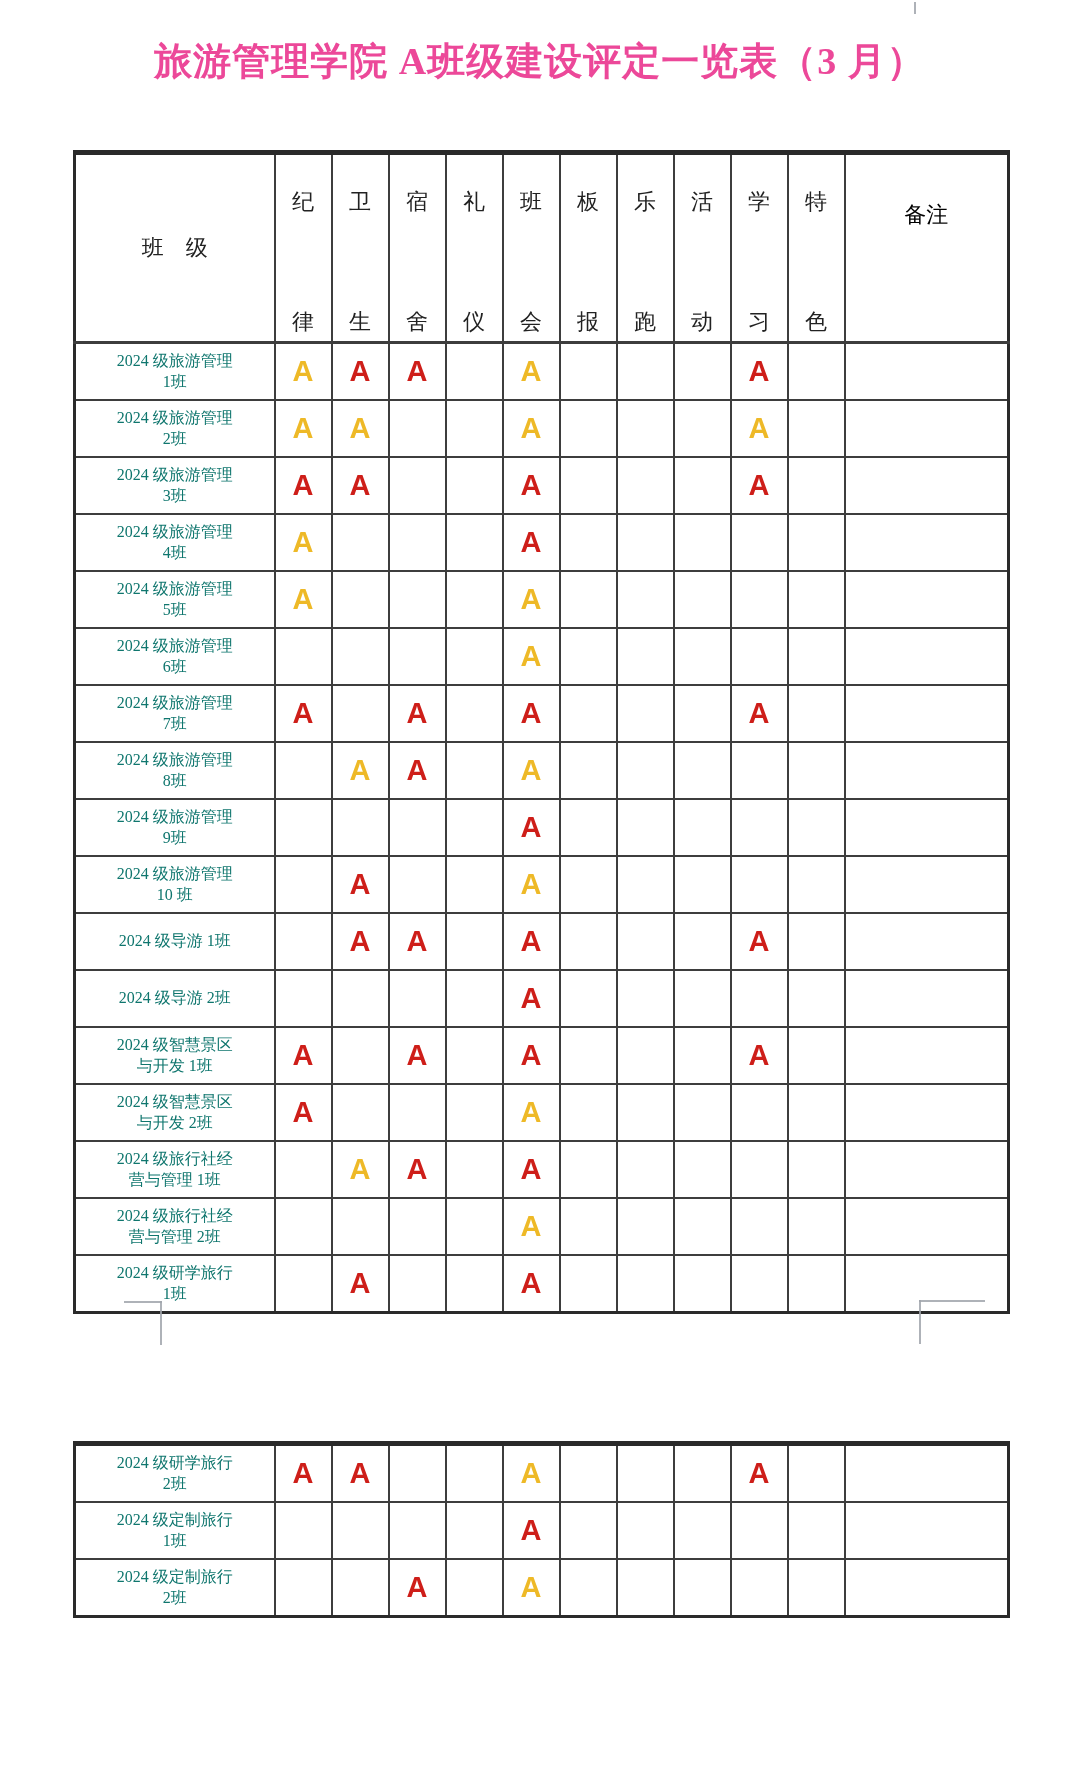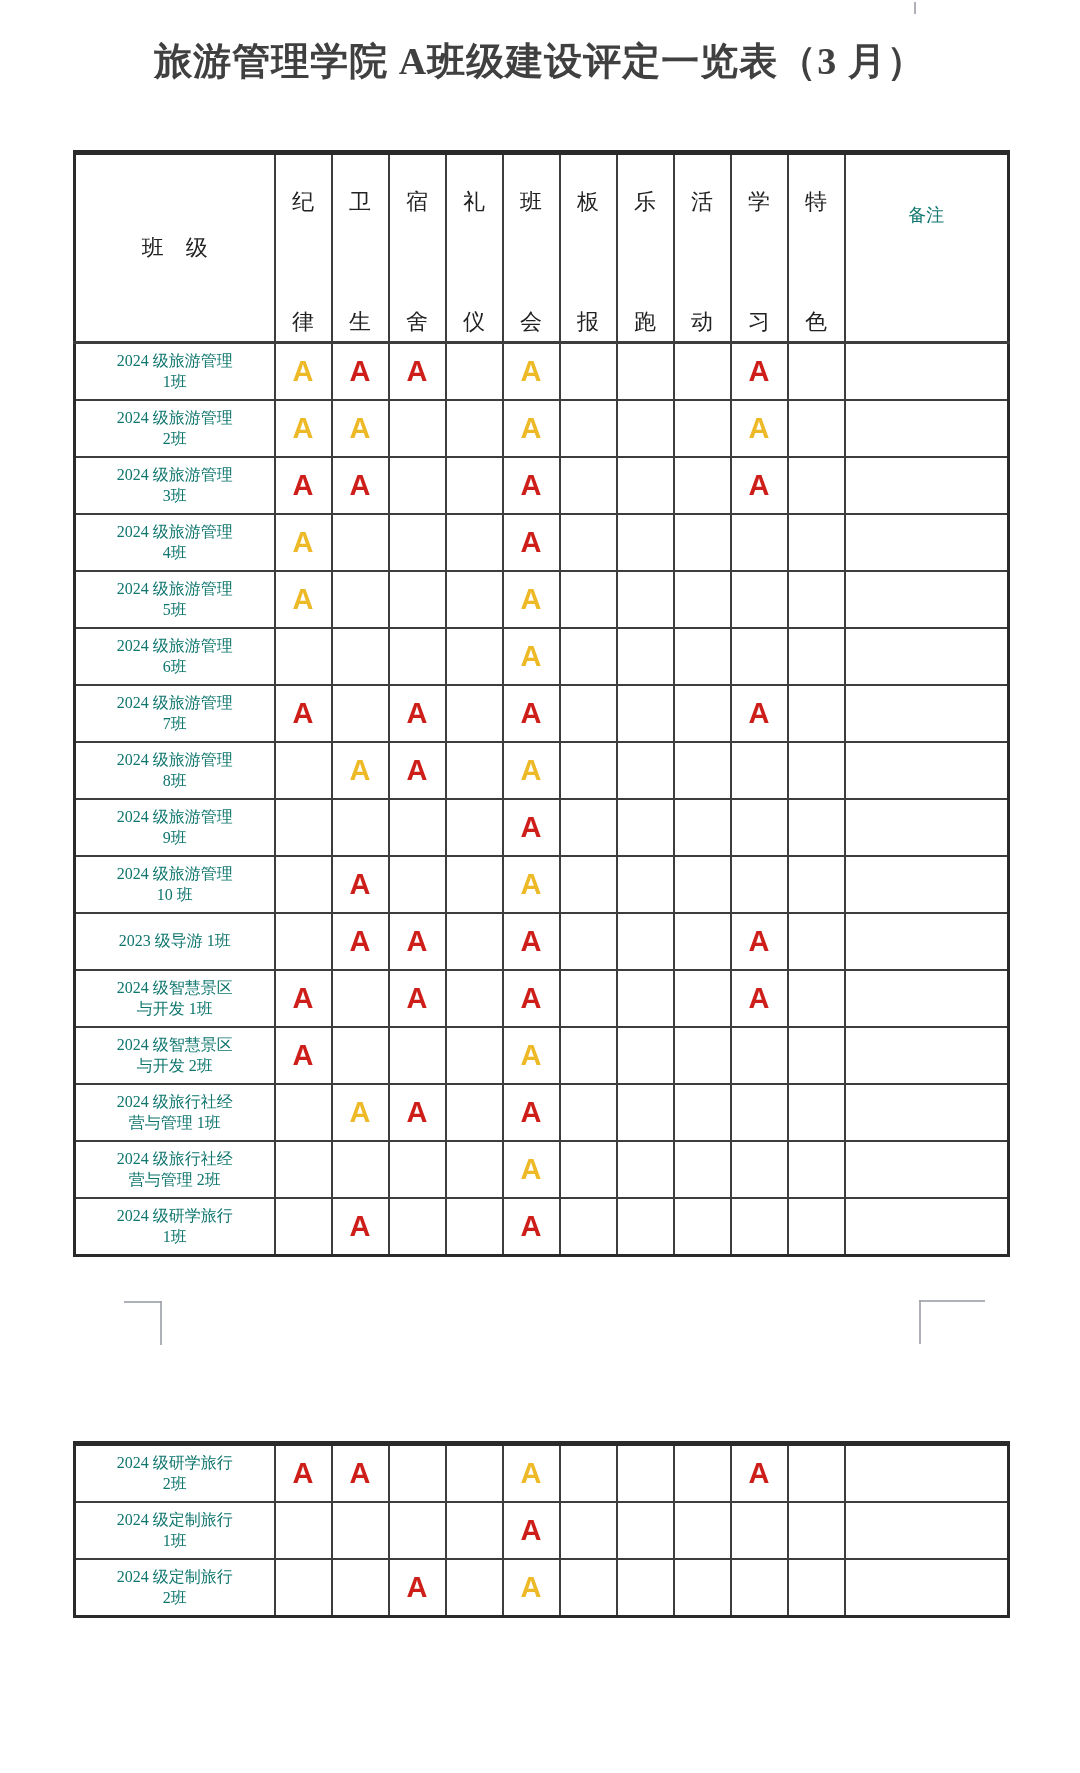--- a/index.html
+++ b/index.html
@@ -3,21 +3,21 @@
 <meta charset="utf-8">
 <style>
   html,body{margin:0;padding:0;background:#ffffff;}
   .page{
     position:relative;width:1080px;height:1773px;margin:0 auto;
     background:#ffffff;overflow:hidden;
     font-family:"Liberation Serif","DejaVu Serif",serif;color:#1f1f1f;
   }
   .title{
     position:absolute;top:36px;left:0;width:100%;
-    text-align:center;font-size:38px;font-weight:700;color:#404040;
+    text-align:center;font-size:38px;font-weight:700;color:#ec4899;
     letter-spacing:1px;
   }
   table.eval{
     position:absolute;left:73px;width:934px;
     border-collapse:collapse;table-layout:fixed;background:#fff;
     border:3px solid #2a2a2a;border-top-width:5px;
   }
   .eval-main{top:150px;}
   .eval-cont{top:1441px;}
   col.c-class{width:200px;}
@@ -27,21 +27,21 @@
     border:2px solid #3d3d3d;padding:0;margin:0;
     text-align:center;vertical-align:middle;
   }
   .eval-main .head-row td{height:184px;border-bottom-width:3px;}
   .head-crit .vert{
     display:flex;flex-direction:column;justify-content:space-between;
     align-items:center;height:142px;margin:36px auto 8px;
     font-size:22px;color:#222;line-height:1;
   }
   .class-head span{font-size:22px;color:#222;}
-  .remark-head span{position:relative;top:-33px;font-size:18px;color:#0f766e;}
+  .remark-head span{position:relative;top:-33px;font-size:22px;color:#000000;}
   .data-row td{height:55px;}
   .class-cell{
     font-size:16px;line-height:1.26;white-space:pre-line;color:#0f766e;
     padding:1px 2px;
   }
   .mark{
     font-family:"Liberation Sans","DejaVu Sans",sans-serif;
     font-weight:700;font-size:29px;line-height:1;
   }
   .crop{position:absolute;background:#a0a5ab;opacity:.85;}
@@ -277,30 +277,44 @@
           <td class="mark-cell"></td>
           <td class="mark-cell"><span class="mark" style="color: rgb(238, 185, 39);">A</span></td>
           <td class="mark-cell"></td>
           <td class="mark-cell"></td>
           <td class="mark-cell"></td>
           <td class="mark-cell"></td>
           <td class="mark-cell"></td>
           <td class="remark-cell"></td>
         </tr>
         <tr class="data-row">
-          <td class="class-cell">2023 级导游 1班</td>
-          <td class="mark-cell"></td>
-          <td class="mark-cell"><span class="mark" style="color: rgb(206, 30, 25);">A</span></td>
-          <td class="mark-cell"><span class="mark" style="color: rgb(206, 30, 25);">A</span></td>
-          <td class="mark-cell"></td>
-          <td class="mark-cell"><span class="mark" style="color: rgb(206, 30, 25);">A</span></td>
-          <td class="mark-cell"></td>
-          <td class="mark-cell"></td>
-          <td class="mark-cell"></td>
-          <td class="mark-cell"><span class="mark" style="color: rgb(206, 30, 25);">A</span></td>
+          <td class="class-cell">2024 级导游 1班</td>
+          <td class="mark-cell"></td>
+          <td class="mark-cell"><span class="mark" style="color: rgb(206, 30, 25);">A</span></td>
+          <td class="mark-cell"><span class="mark" style="color: rgb(206, 30, 25);">A</span></td>
+          <td class="mark-cell"></td>
+          <td class="mark-cell"><span class="mark" style="color: rgb(206, 30, 25);">A</span></td>
+          <td class="mark-cell"></td>
+          <td class="mark-cell"></td>
+          <td class="mark-cell"></td>
+          <td class="mark-cell"><span class="mark" style="color: rgb(206, 30, 25);">A</span></td>
+          <td class="mark-cell"></td>
+          <td class="remark-cell"></td>
+        </tr>
+        <tr class="data-row">
+          <td class="class-cell">2024 级导游 2班</td>
+          <td class="mark-cell"></td>
+          <td class="mark-cell"></td>
+          <td class="mark-cell"></td>
+          <td class="mark-cell"></td>
+          <td class="mark-cell"><span class="mark" style="color: rgb(206, 30, 25);">A</span></td>
+          <td class="mark-cell"></td>
+          <td class="mark-cell"></td>
+          <td class="mark-cell"></td>
+          <td class="mark-cell"></td>
           <td class="mark-cell"></td>
           <td class="remark-cell"></td>
         </tr>
         <tr class="data-row">
           <td class="class-cell">2024 级智慧景区
 与开发 1班</td>
           <td class="mark-cell"><span class="mark" style="color: rgb(206, 30, 25);">A</span></td>
           <td class="mark-cell"></td>
           <td class="mark-cell"><span class="mark" style="color: rgb(206, 30, 25);">A</span></td>
           <td class="mark-cell"></td>

